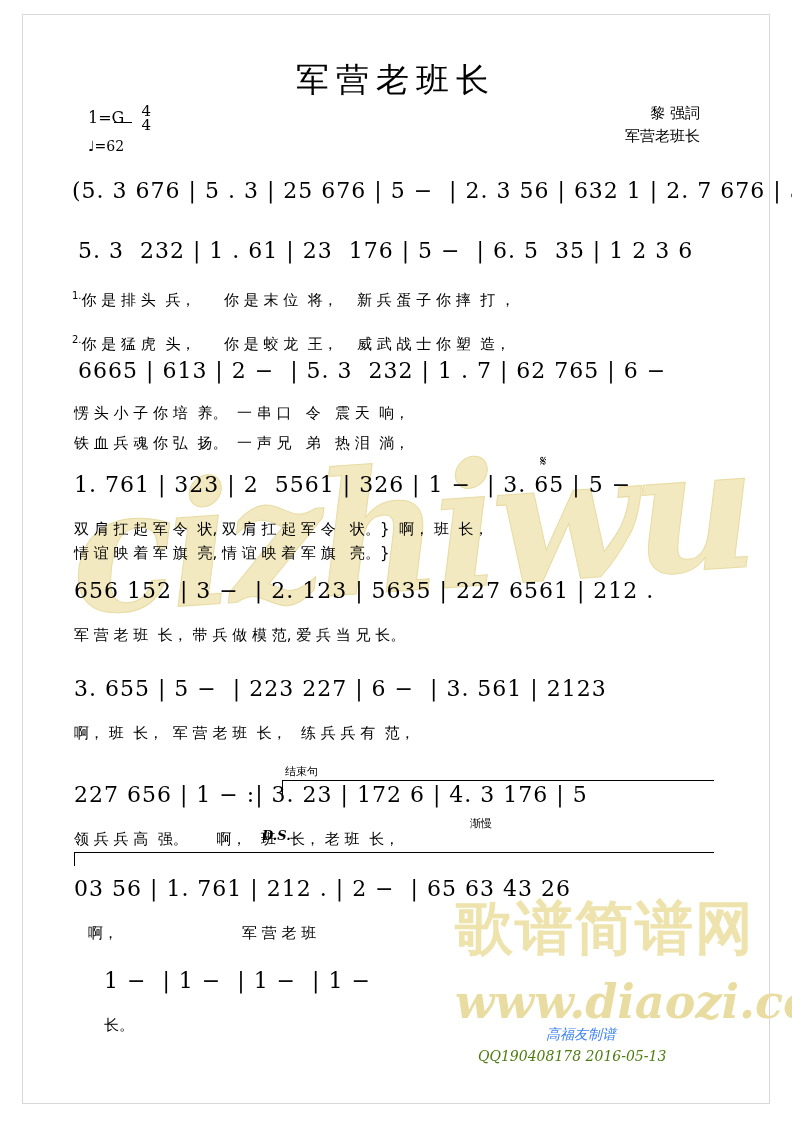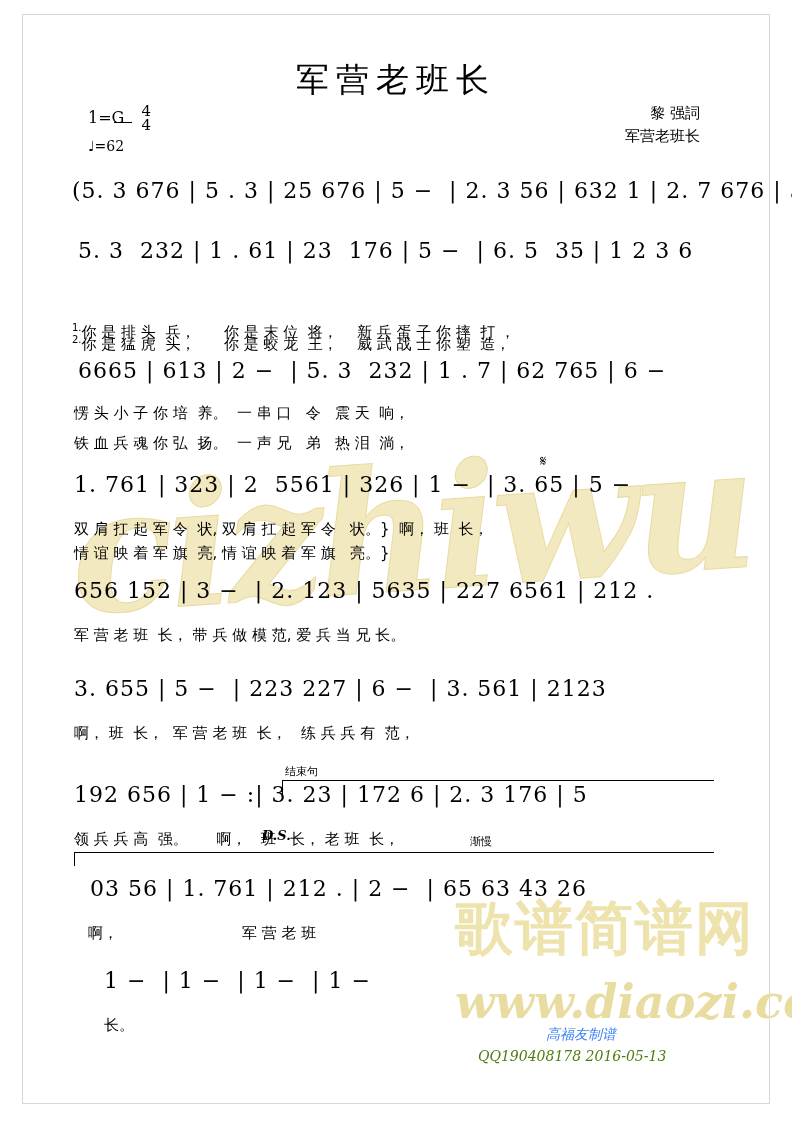--- a/index.html
+++ b/index.html
@@ -180,21 +180,21 @@
       <div>黎  强詞</div>
       <div>军营老班长</div>
     </div>
 
     <div class="row" style="top:178px;">
       <div class="notes" style="position:absolute;left:72px;top:0;">(5. 3 676 | 5 . 3 | 25 676 | 5 −  | 2. 3 56 | 632 1 | 2. 7 676 | 5 − )</div>
     </div>
 
     <div class="row" style="top:238px;">
       <div class="notes" style="position:absolute;left:78px;top:0;text-align:right;">5. 3  232 | 1 . 61 | 23  176 | 5 −  | 6. 5  35 | 1 2 3 6</div>
-      <div class="lyric" style="position:absolute;left:72px;top:52px;margin-top:32px;"><span class="num">1.</span><span>你 是 排 头  兵，      你 是 末 位  将，    新 兵 蛋 子 你 摔  打 ，</span></div>
+      <div class="lyric" style="position:absolute;left:72px;top:52px;"><span class="num">1.</span><span>你 是 排 头  兵，      你 是 末 位  将，    新 兵 蛋 子 你 摔  打 ，</span></div>
       <div class="lyric" style="position:absolute;left:72px;top:76px;margin-top:20px;"><span class="num">2.</span><span>你 是 猛 虎  头，      你 是 蛟 龙  王，    威 武 战 士 你 塑  造，</span></div>
     </div>
 
     <div class="row" style="top:358px;">
       <div class="notes" style="position:absolute;left:78px;top:0;">6665 | 613 | 2 −  | 5. 3  232 | 1 . 7 | 62 765 | 6 −</div>
       <div class="lyric" style="position:absolute;left:74px;top:46px;"><span>愣 头 小 子 你 培  养。  一 串 口   令   震 天  响，</span></div>
       <div class="lyric" style="position:absolute;left:74px;top:76px;"><span>铁 血 兵 魂 你 弘  扬。  一 声 兄   弟   热 泪  淌，</span></div>
     </div>
 
     <div class="segno" style="left:540px;top:452px;">𝄋</div>
@@ -212,30 +212,30 @@
 
     <div class="row" style="top:676px;">
       <div class="notes" style="position:absolute;left:74px;top:0;">3. 655 | 5 −  | 223 227 | 6 −  | 3. 561 | 2123</div>
       <div class="lyric" style="position:absolute;left:74px;top:48px;"><span>啊， 班  长，  军 营 老 班  长，   练 兵 兵 有  范，</span></div>
     </div>
 
     <div class="label" style="left:285px;top:764px;">结束句</div>
     <div class="hline" style="left:282px;top:780px;width:432px;"></div>
     <div class="vline" style="left:282px;top:780px;height:14px;"></div>
     <div class="row" style="top:782px;">
-      <div class="notes" style="position:absolute;left:74px;top:0;">192 656 | 1 − :| 3. 23 | 172 6 | 2. 3 176 | 5</div>
+      <div class="notes" style="position:absolute;left:74px;top:0;">227 656 | 1 − :| 3. 23 | 172 6 | 4. 3 176 | 5</div>
       <div class="ital" style="left:262px;top:46px;">D.S.</div>
       <div class="lyric" style="position:absolute;left:74px;top:48px;"><span>领 兵 兵 高  强。      啊，   班   长， 老 班  长，</span></div>
     </div>
 
     <div class="hline" style="left:74px;top:852px;width:640px;"></div>
     <div class="vline" style="left:74px;top:852px;height:14px;"></div>
-    <div class="label" style="left:470px;top:834px;">渐慢</div>
+    <div class="label" style="left:470px;top:816px;">渐慢</div>
     <div class="row" style="top:876px;">
-      <div class="notes" style="position:absolute;left:74px;top:0;margin-left:16px;">03 56 | 1. 761 | 212 . | 2 −  | 65 63 43 26</div>
+      <div class="notes" style="position:absolute;left:74px;top:0;">03 56 | 1. 761 | 212 . | 2 −  | 65 63 43 26</div>
       <div class="lyric" style="position:absolute;left:88px;top:48px;"><span>啊，                          军 营 老 班</span></div>
     </div>
 
     <div class="row" style="top:968px;">
       <div class="notes" style="position:absolute;left:104px;top:0;">1 −  | 1 −  | 1 −  | 1 −</div>
       <div class="lyric" style="position:absolute;left:104px;top:48px;"><span>长。</span></div>
     </div>
 
     <div class="sig" style="left:546px;top:1026px;">高福友制谱</div>
     <div class="qq" style="left:478px;top:1048px;">QQ190408178  2016-05-13</div>

